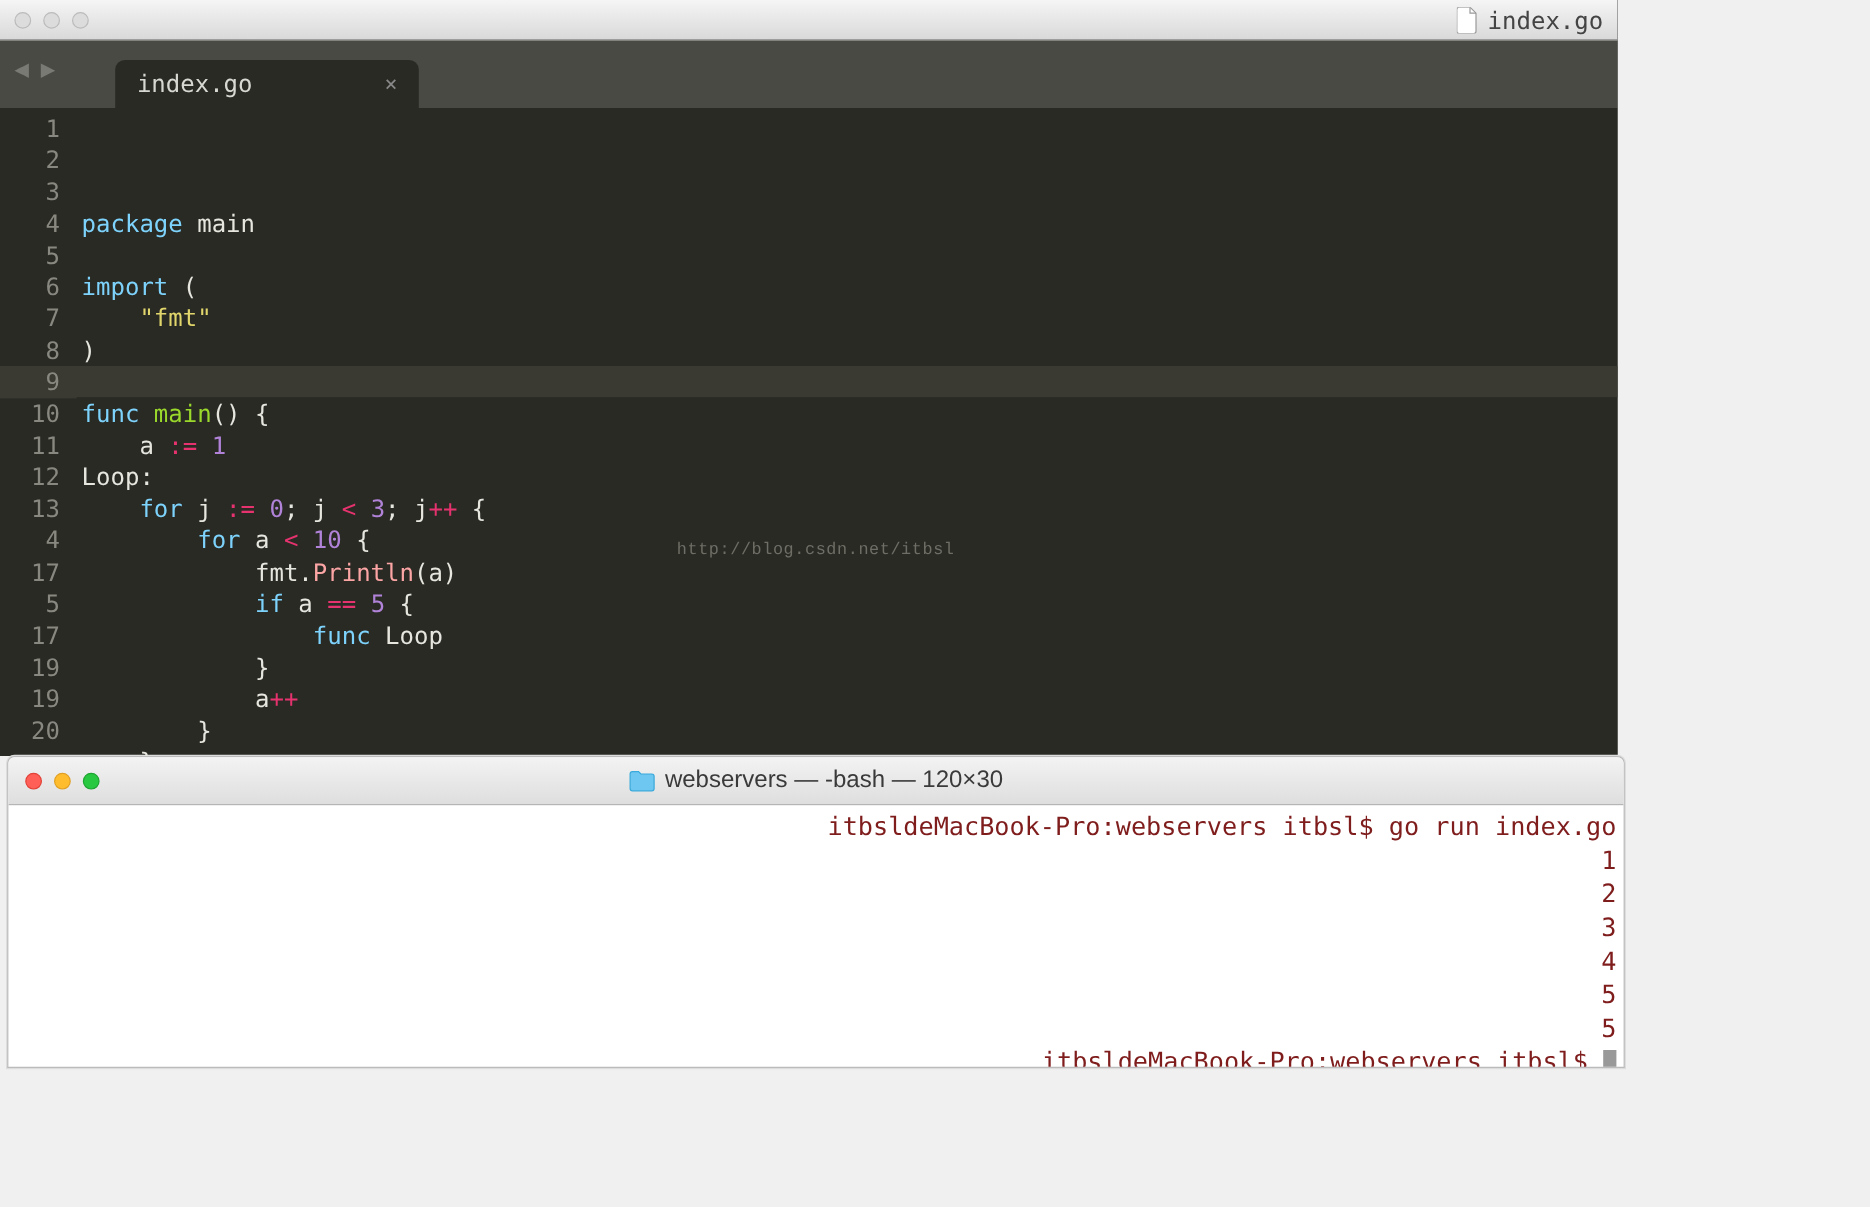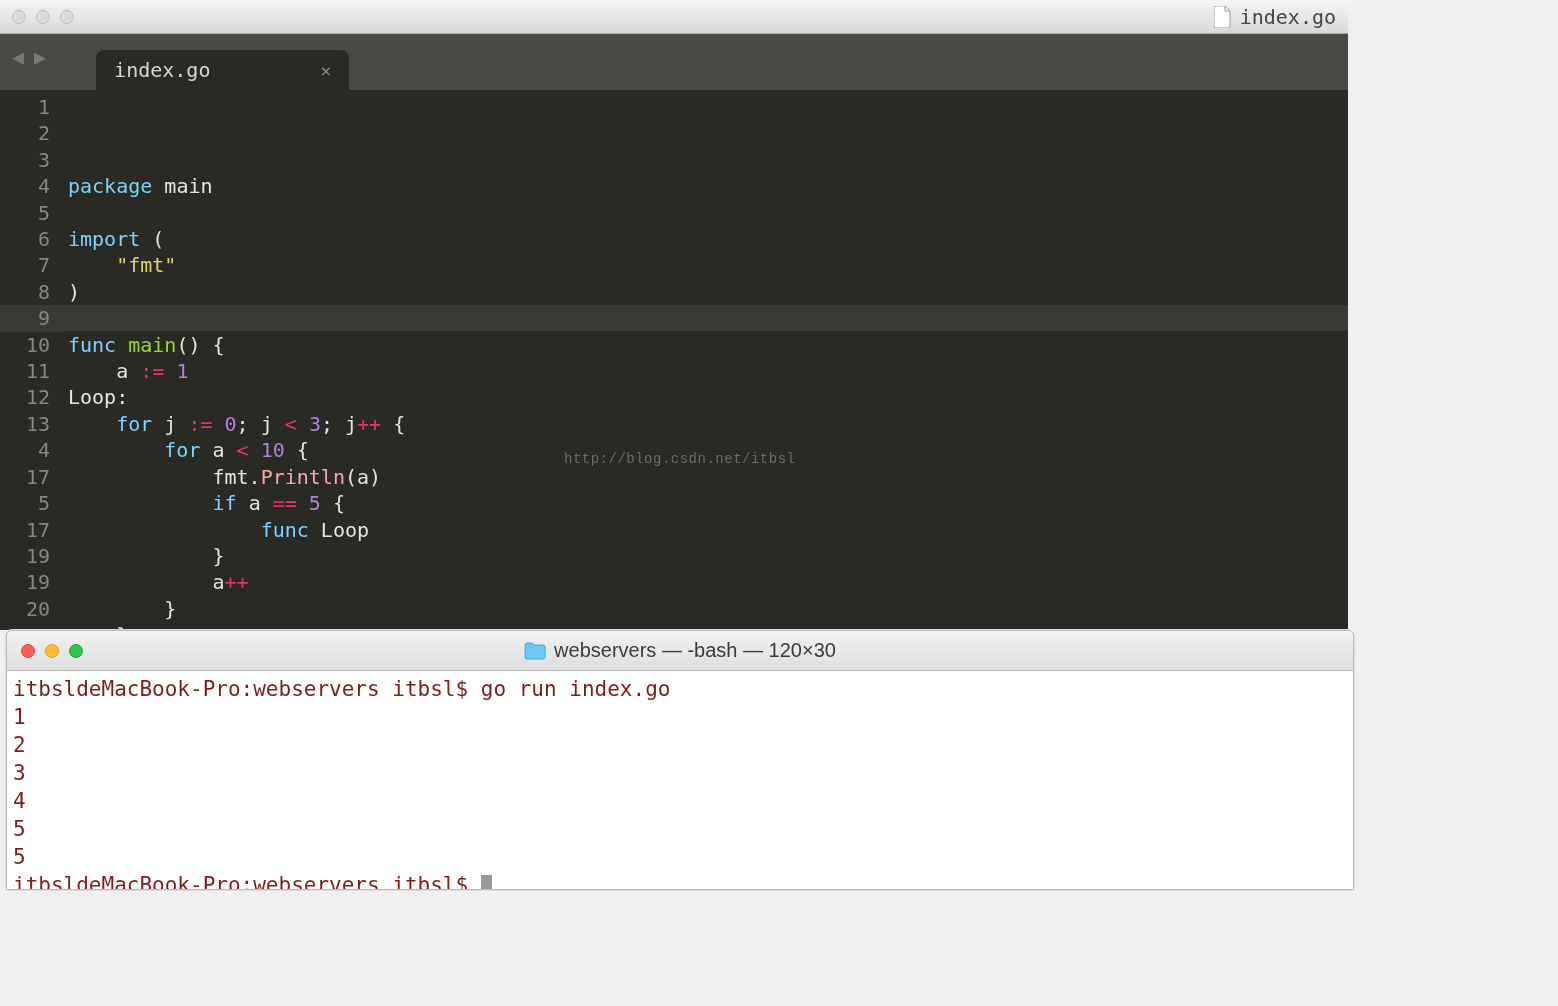--- a/index.html
+++ b/index.html
@@ -30,21 +30,21 @@
   .kw     { color: #7dd3fc; }   
   .pkg    { color: #e6e6df; }
   .str    { color: #e1d66b; }
   .fn     { color: #9ad82b; }   
   .call   { color: #fca5a5; }   
   .op     { color: #e6336f; }
   .num    { color: #b083d8; }
   .watermark { position: absolute; top: 356px; left: 500px; color: #6e6e66; font-size: 14px; letter-spacing: .5px; z-index: 2; font-family: Liberation Mono, monospace; }
   
   
-  .term-window { position: absolute; left: 6px; top: 630px; width: 1348px; height: 260px; background: #fff; border: 1px solid #bbb; border-radius: 6px 6px 0 0; overflow: hidden; box-shadow: 0 0 0 1px #ddd; }
+  .term-window { position: absolute; left: 6px; top: 630px; width: 1348px; height: 260px; background: #fff; border: 1px solid #bbb; border-radius: 6px 6px 0 0; overflow: hidden; box-shadow: 0 0 0 1px #ddd; text-align: right; }
   .term-titlebar { height: 40px; background: linear-gradient(#f3f3f3,#dedede); display: flex; align-items: center; padding: 0 14px; border-bottom: 1px solid #b5b5b5; gap: 10px; }
   .term-titlebar .dot.red    { background: #ff5f57; border: 1px solid #e24238; }
   .term-titlebar .dot.yellow { background: #ffbd2e; border: 1px solid #e1a023; }
   .term-titlebar .dot.green  { background: #28c940; border: 1px solid #1ea532; }
   .term-titlebar .title { position: absolute; left: 50%; transform: translateX(-50%); display: flex; align-items: center; gap: 8px; font-family: -apple-system, "Helvetica Neue", Arial, sans-serif; font-size: 20px; color: #3a3a3a; }
   .folder-icon { width: 22px; height: 18px; }
   
   .term-body { padding: 4px 6px; font-size: 21px; line-height: 28px; color: #7f1d1d; white-space: pre; }
   .cursor { display: inline-block; width: 11px; height: 22px; background: #999; vertical-align: text-bottom; }
 </style>

